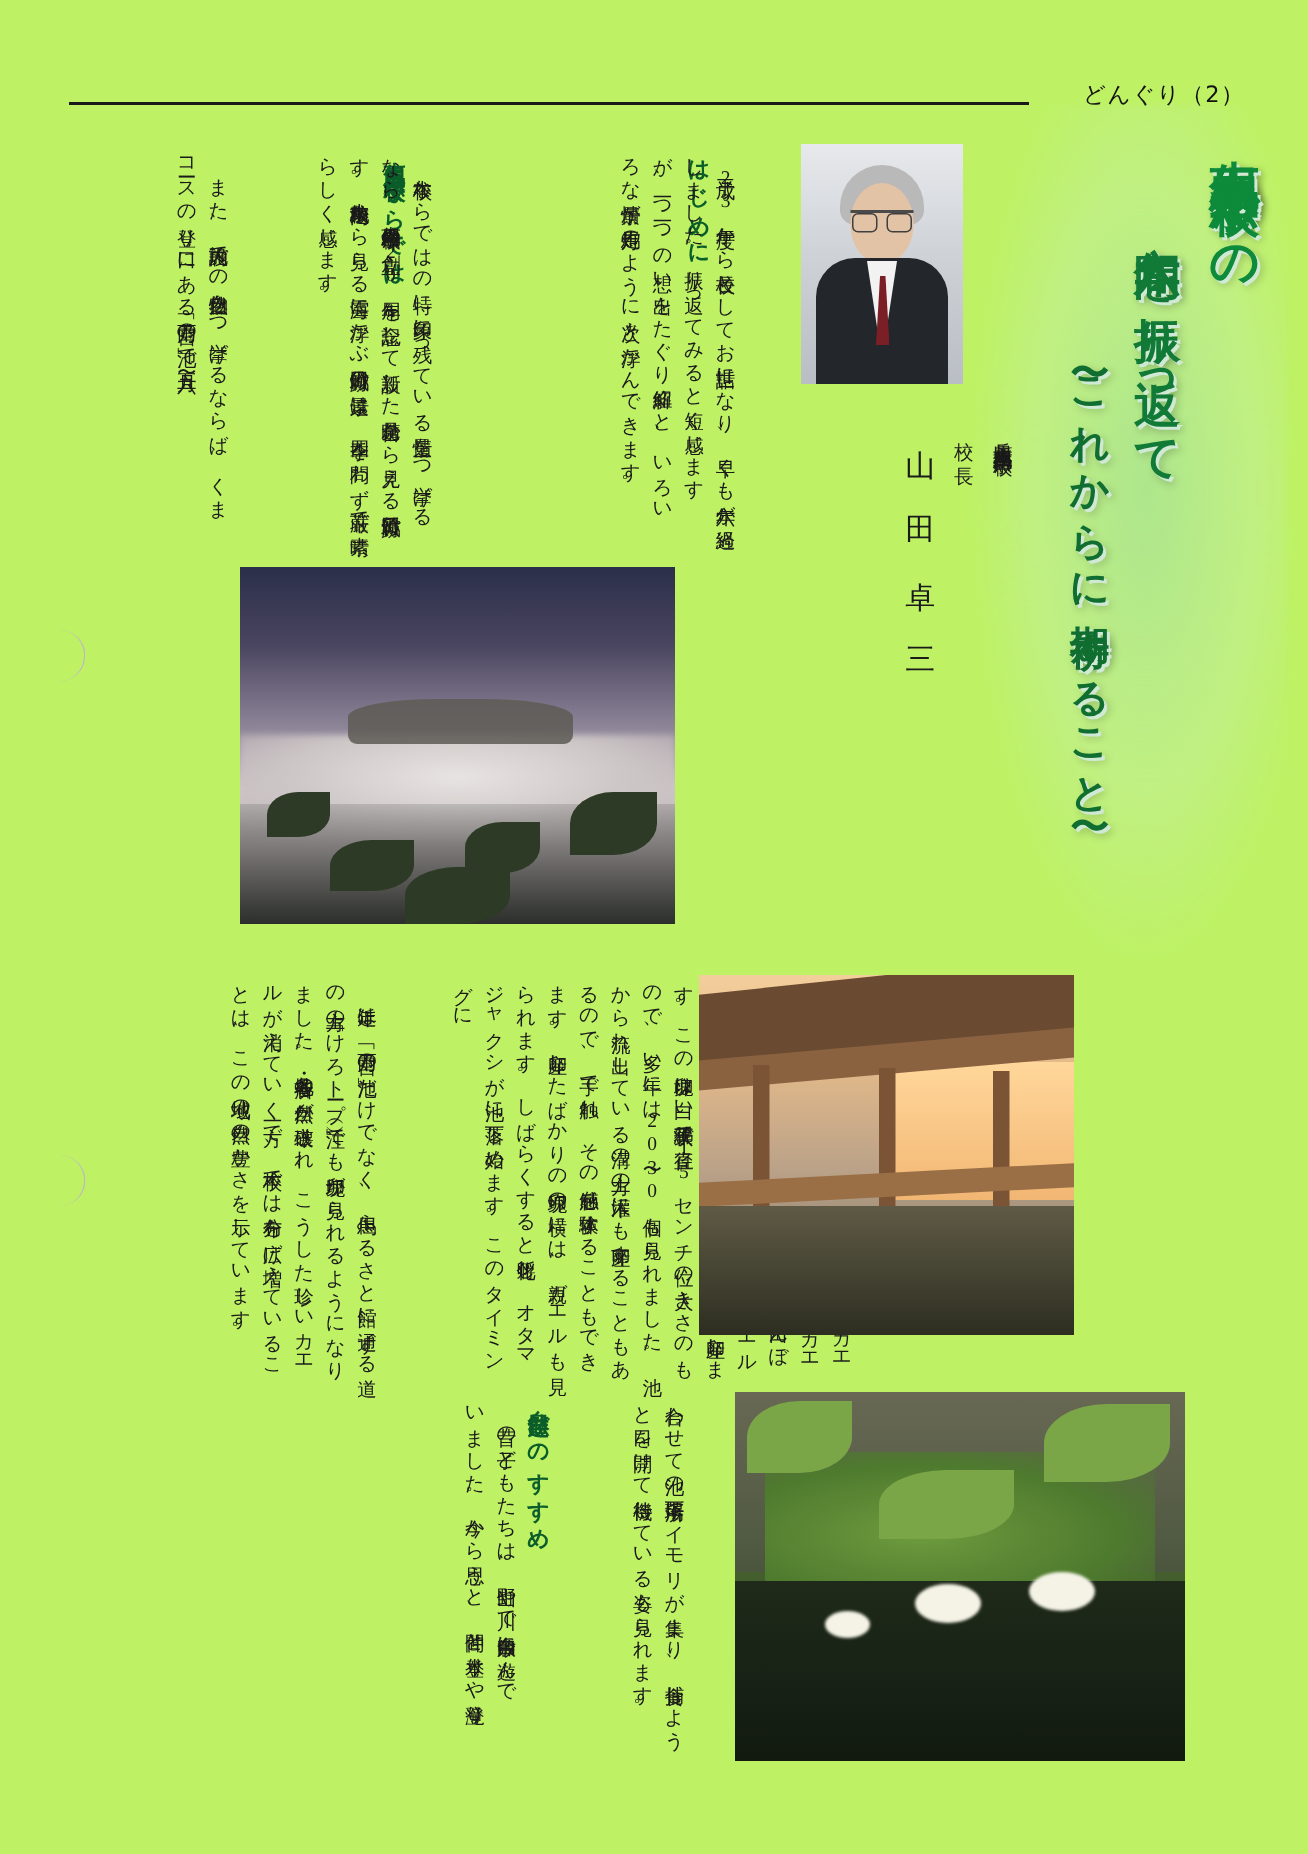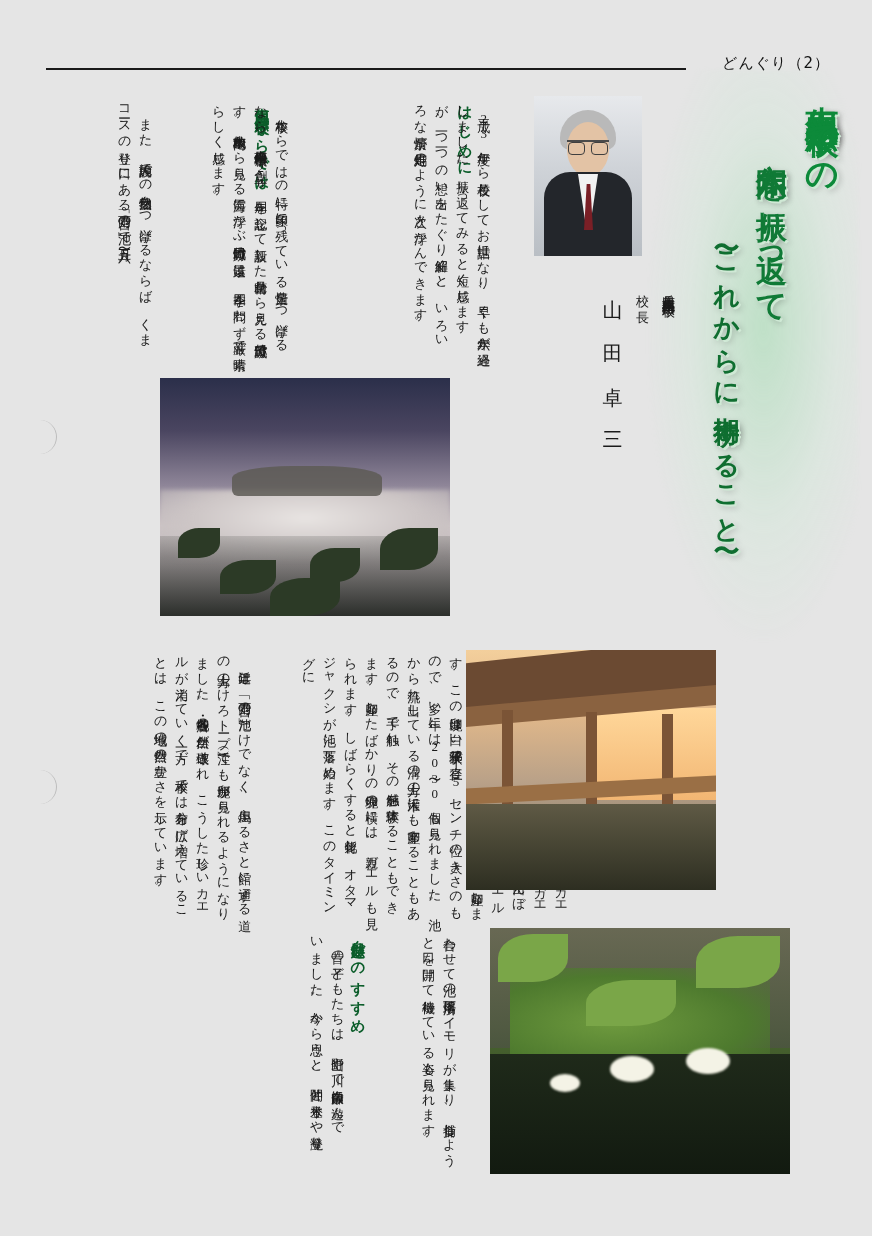--- a/index.html
+++ b/index.html
@@ -8,21 +8,21 @@
     background: #ffffff;
   }
   body {
     font-family: "Liberation Serif", "DejaVu Serif", serif;
     color: #1a1a1a;
   }
   .page {
     position: relative;
     width: 872px;
     height: 1236px;
-    background: #e5e5e5;
+    background: #bef264;
     overflow: hidden;
   }
 
   
   .header-rule {
     position: absolute;
     left: 46px;
     top: 68px;
     width: 640px;
     height: 2px;

